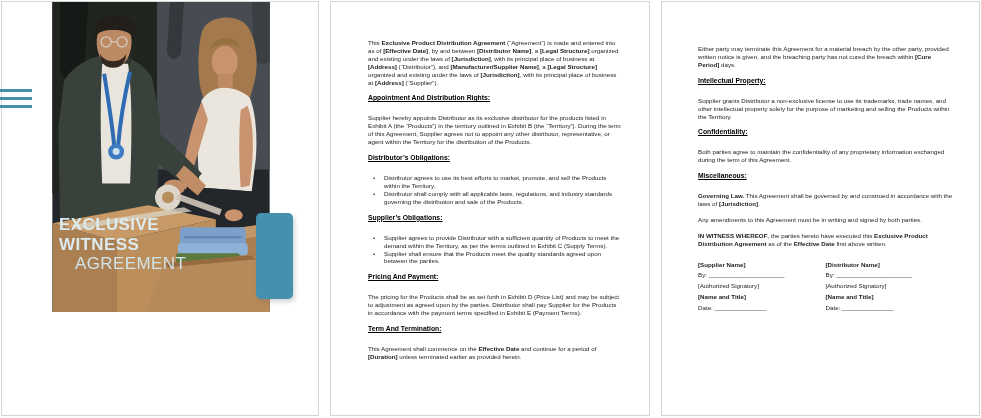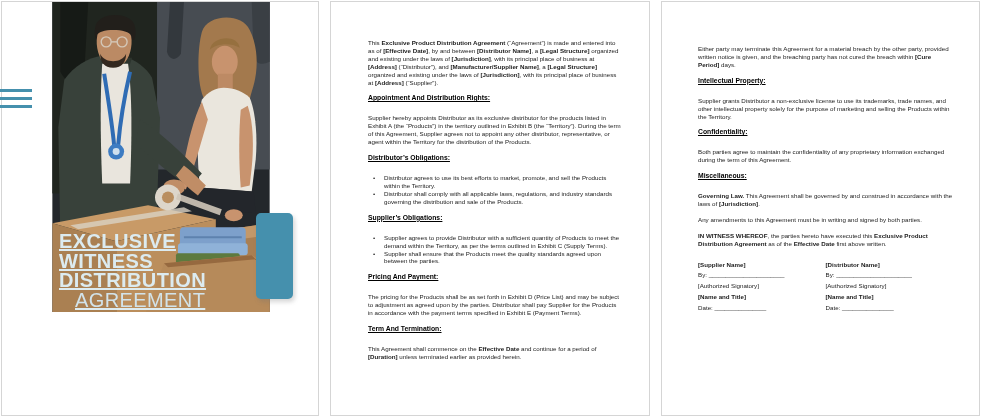--- a/index.html
+++ b/index.html
@@ -18,23 +18,23 @@
   #page2 { left: 330px; width: 320px; }
   #page3 { left: 661px; width: 319px; }
 
   
   .photo-wrap { position: absolute; left: 50px; top: 0; width: 218px; height: 310px; overflow: hidden; }
   .accent-rect {
     position: absolute; left: 254px; top: 211px; width: 37px; height: 86px;
     border-radius: 5px; box-shadow: 2px 3px 4px rgba(110,110,110,0.28);
   }
   .cover-title {
-    position: absolute; left: 57px; top: 230px; width: 210px;
-    font-size: 20px; line-height: 19.5px; font-weight: 700;
-    color: #dcebf0; letter-spacing: 0.4px; text-decoration: underline;
+    position: absolute; left: 57px; top: 213px; width: 210px;
+    font-size: 17px; line-height: 19.5px; font-weight: 700;
+    color: #dcebf0; letter-spacing: 0.4px;
   }
   .cover-title .line { display: block; }
   .cover-subtitle { font-weight: 400; color: #d2e3ea; margin-left: 16px; }
   .stripes { position: absolute; left: 0; top: 89px; z-index: 5; }
   .stripe { width: 32px; height: 3px; margin-bottom: 5px; }
 
   
   .doc-content { position: absolute; top: 0; left: 0; right: 0; bottom: 0; padding: 37px 27px 0 37px; }
   #page3 .doc-content { padding: 43px 26px 0 36px; }
   .doc-para { font-size: 6.2px; line-height: 7.9px; color: #1c1c1c; margin: 0 0 8px 0; }
@@ -113,21 +113,20 @@
           <circle cx="116" cy="196" r="6" fill="#b98e5f"></circle>
           <polygon points="126,192 170,208 168,214 124,198" fill="#cfc7b8" opacity="0.9"></polygon>
           <ellipse cx="182" cy="214" rx="9" ry="6" fill="#c8936e"></ellipse>
         </g>
       </svg>
     </div>
     <div class="accent-rect" style="background-color: rgb(69, 144, 173);"></div>
     <div class="cover-title">
       <span class="line">EXCLUSIVE</span>
       <span class="line">WITNESS</span>
-      <span class="line">DISTRIBUTION</span>
       <span class="line cover-subtitle">AGREEMENT</span>
     </div>
   </section>
 
   <section class="page" id="page2">
     <div class="doc-content">
         <p class="doc-para"><span>This </span><span class="b">Exclusive Product Distribution Agreement</span><span> (“Agreement”) is made and entered into as of </span><span class="b">[Effective Date]</span><span>, by and between </span><span class="b">[Distributor Name]</span><span>, a </span><span class="b">[Legal Structure]</span><span> organized and existing under the laws of </span><span class="b">[Jurisdiction]</span><span>, with its principal place of business at </span><span class="b">[Address]</span><span> (“Distributor”), and </span><span class="b">[Manufacturer/Supplier Name]</span><span>, a </span><span class="b">[Legal Structure]</span><span> organized and existing under the laws of </span><span class="b">[Jurisdiction]</span><span>, with its principal place of business at </span><span class="b">[Address]</span><span> (“Supplier”).</span></p>
         <h2 class="doc-heading">Appointment And Distribution Rights:</h2>
         <p class="doc-para"><span>Supplier hereby appoints Distributor as its exclusive distributor for the products listed in Exhibit A (the “Products”) in the territory outlined in Exhibit B (the “Territory”). During the term of this Agreement, Supplier agrees not to appoint any other distributor, representative, or agent within the Territory for the distribution of the Products.</span></p>
         <h2 class="doc-heading">Distributor’s Obligations:</h2>

